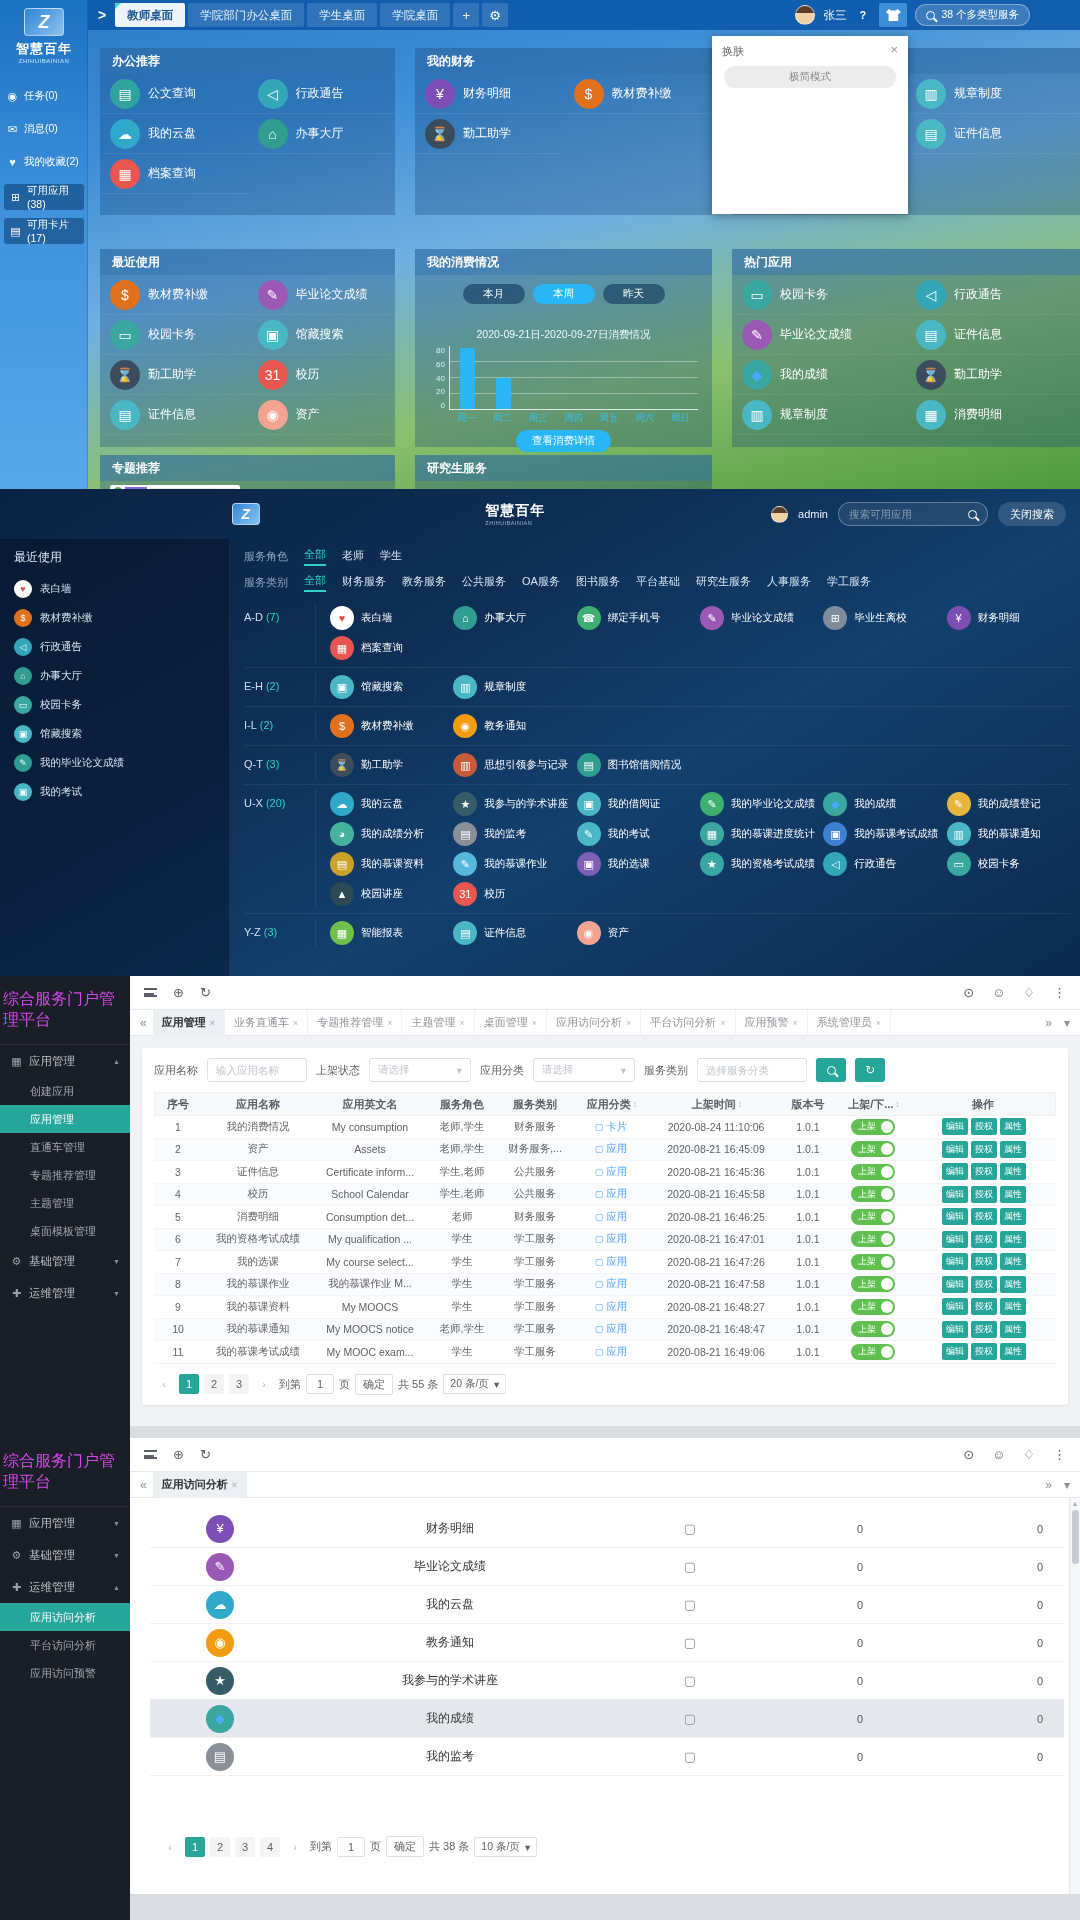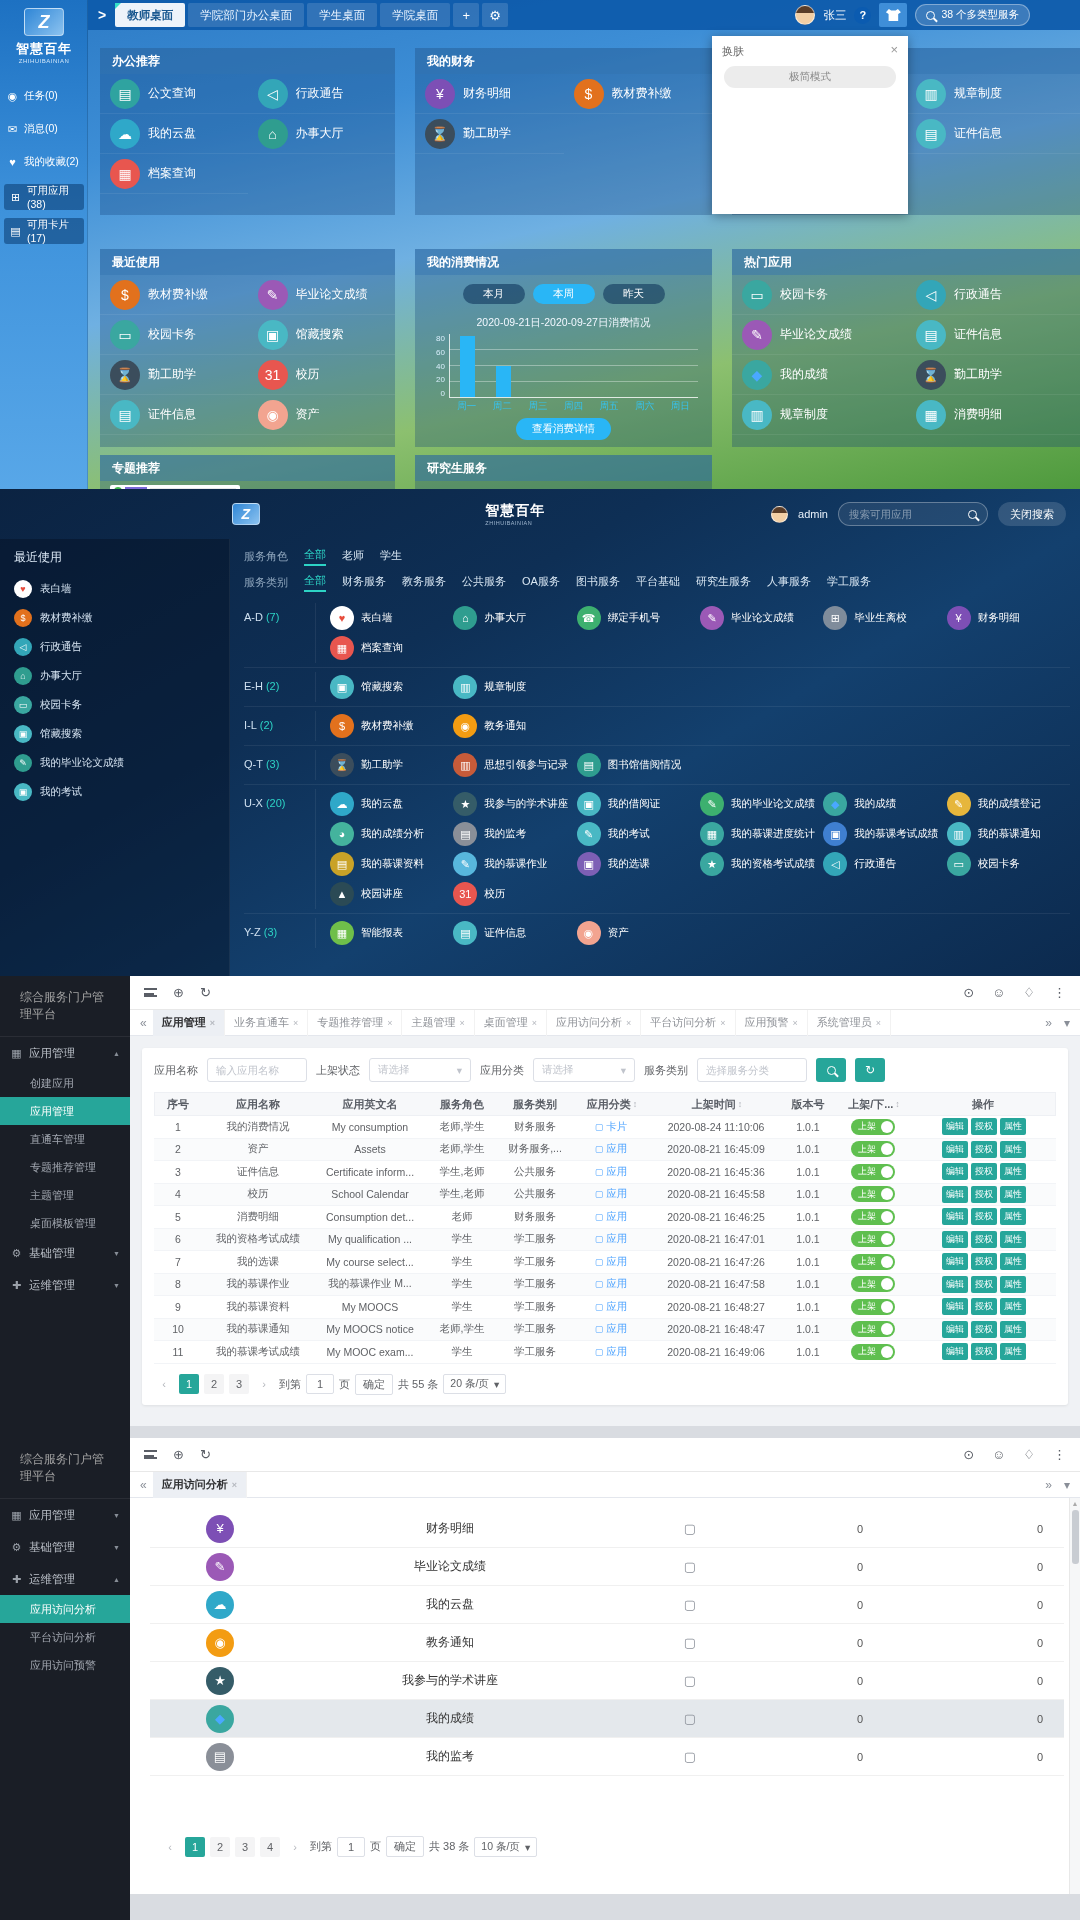--- a/index.html
+++ b/index.html
@@ -38,21 +38,21 @@
 .prow2{margin-top:34px}.prow2 .panel{height:198px}
 .prow3{margin-top:8px}.prow3 .panel{height:34px;overflow:hidden}
 .panel{background:rgba(18,64,118,.30);display:flex;flex-direction:column;min-width:0}
 .phead{height:26px;flex:none;background:rgba(50,115,175,.45);color:#fff;font-size:12px;font-weight:bold;display:flex;align-items:center;padding:0 12px}
 .pbody{flex:1;display:grid;grid-template-columns:1fr 1fr;align-content:start}
 .tile{display:flex;align-items:center;gap:8px;padding:5px 10px;height:40px;border-bottom:1px solid rgba(255,255,255,.07);min-width:0}
 .t-ic{width:30px;height:30px;font-size:14px}
 .t-lb{color:#fff;font-size:12px;white-space:nowrap;overflow:hidden}
 .col2{grid-column:2}
 .cbody{flex:1;padding:6px 10px 4px;display:flex;flex-direction:column;color:#fff}
-.cbtns{display:flex;justify-content:center;gap:8px;margin:3px 0 12px}
+.cbtns{display:flex;justify-content:center;gap:8px;margin:3px 0 24px}
 .cbtn{min-width:62px;height:20px;border-radius:10px;background:rgba(10,45,85,.55);color:#fff;font-size:10.5px;display:flex;align-items:center;justify-content:center}
 .cbtn.on{background:#29b6f6}
 .ctitle{text-align:center;font-size:10.5px;margin-bottom:4px;color:#f2f8ff}
 .chart{display:flex;gap:4px;padding:0 4px}
 .ylab{display:flex;flex-direction:column;justify-content:space-between;height:64px;font-size:8px;color:#d8eefb;text-align:right;width:16px;flex:none}
 .plot{flex:1;height:64px;border-left:1px solid rgba(255,255,255,.8);border-bottom:1px solid rgba(255,255,255,.8);display:flex;align-items:flex-end;background:repeating-linear-gradient(to top,transparent 0 15px,rgba(255,255,255,.35) 15px 16px)}
 .bslot{flex:1;display:flex;justify-content:center}
 .bar{width:15px;background:#29b6f6;height:calc(var(--v)*0.78px)}
 .xlab{display:flex;padding:2px 4px 0 24px}
 .xlab span{flex:1;text-align:center;font-size:9.5px;color:#35c3f0}
@@ -92,21 +92,21 @@
 .glab{width:72px;flex:none;font-size:11px;color:#cfe0f0;padding-top:8px;border-right:1px solid rgba(255,255,255,.07)}
 .glab b{color:#2dd3c5;font-weight:normal;margin-left:3px}
 .gitems{flex:1;display:grid;grid-template-columns:repeat(6,1fr);padding-left:14px;align-content:start}
 .gtile{display:flex;align-items:center;gap:7px;height:30px;min-width:0}
 .gtile .crc{width:24px;height:24px;font-size:11px}
 .gtile .t-lb{font-size:10.5px}
 
 .adm{position:relative;background:#f0f2f5}
 .s3{height:462px}.s4{height:482px}
 .adm-side{position:absolute;left:0;top:0;bottom:0;width:130px;background:#1a1e26;z-index:2}
-.adm-title{font-size:12px;color:#a3a3a3;padding:13px 20px;border-bottom:1px solid rgba(255,255,255,.07)}
+.adm-title{font-size:16px;color:#d946ef;padding:13px 3px;border-bottom:1px solid rgba(255,255,255,.07)}
 .m-item{height:32px;display:flex;align-items:center;gap:6px;padding:0 10px;font-size:11.5px;color:#bdc2ca}
 .m-item .mi{font-size:11px;color:#9aa0a8;width:13px;text-align:center}
 .m-car{margin-left:auto;font-size:7px;color:#878d96}
 .m-sub{height:28px;display:flex;align-items:center;padding-left:30px;font-size:11px;color:#a2a7b0}
 .m-sub.on{background:#26a69a;color:#fff}
 .adm-main{position:absolute;left:130px;right:0;top:0;bottom:0}
 .s4 .adm-main{background:#fff}
 .tbar{height:34px;background:#fff;border-bottom:1px solid #e8e8e8;display:flex;align-items:center;padding:0 14px;gap:16px}
 .ti{color:#5a5e66;font-size:13px}
 .hb{width:13px;height:9px;border-top:2px solid #5a5e66;border-bottom:2px solid #5a5e66;position:relative}

